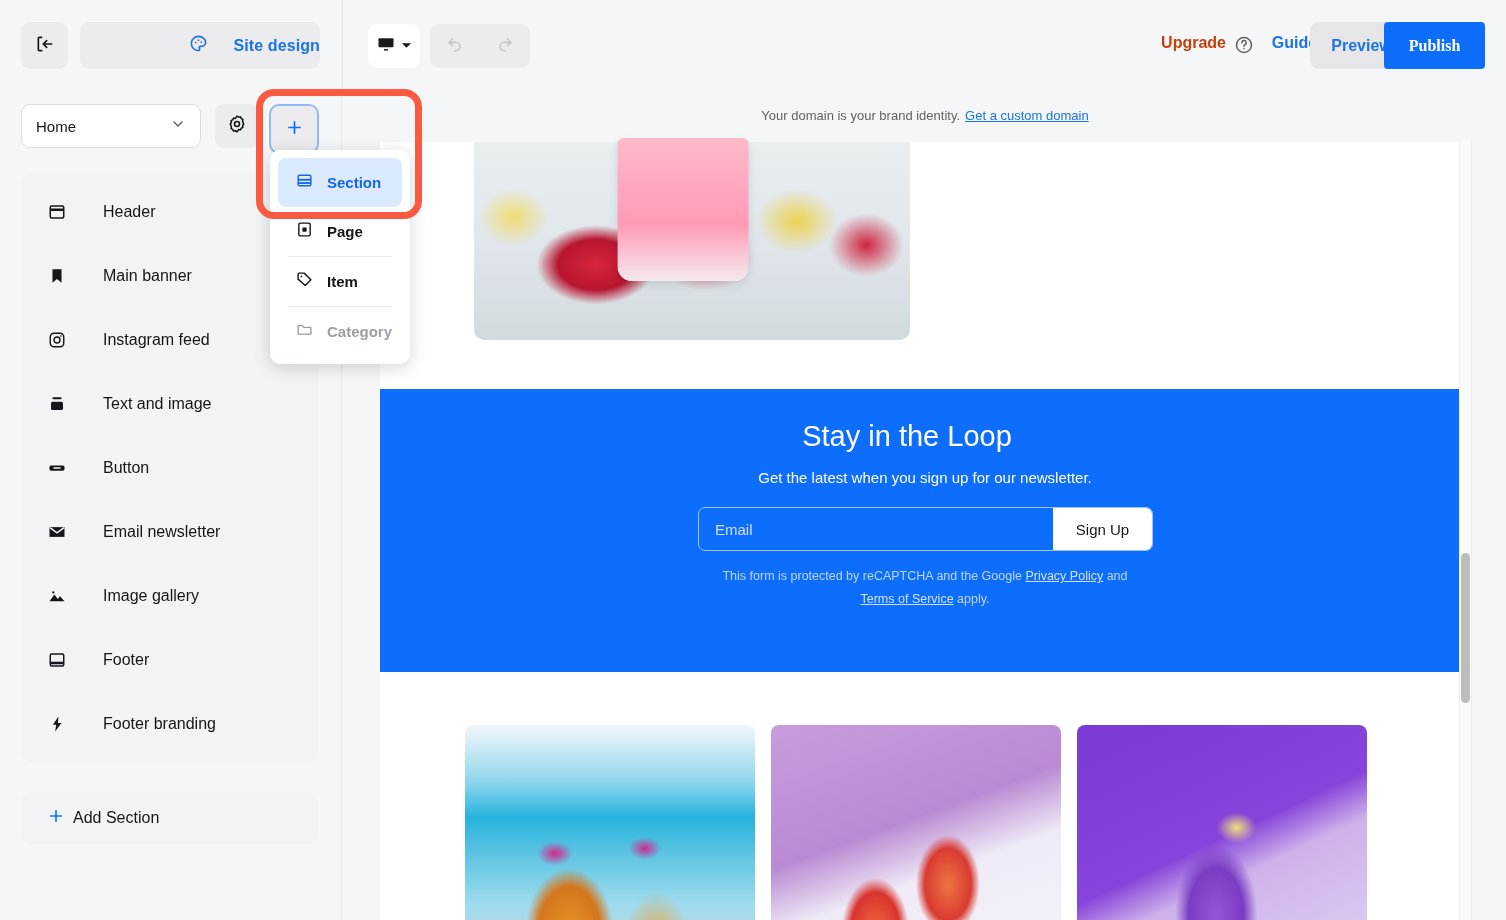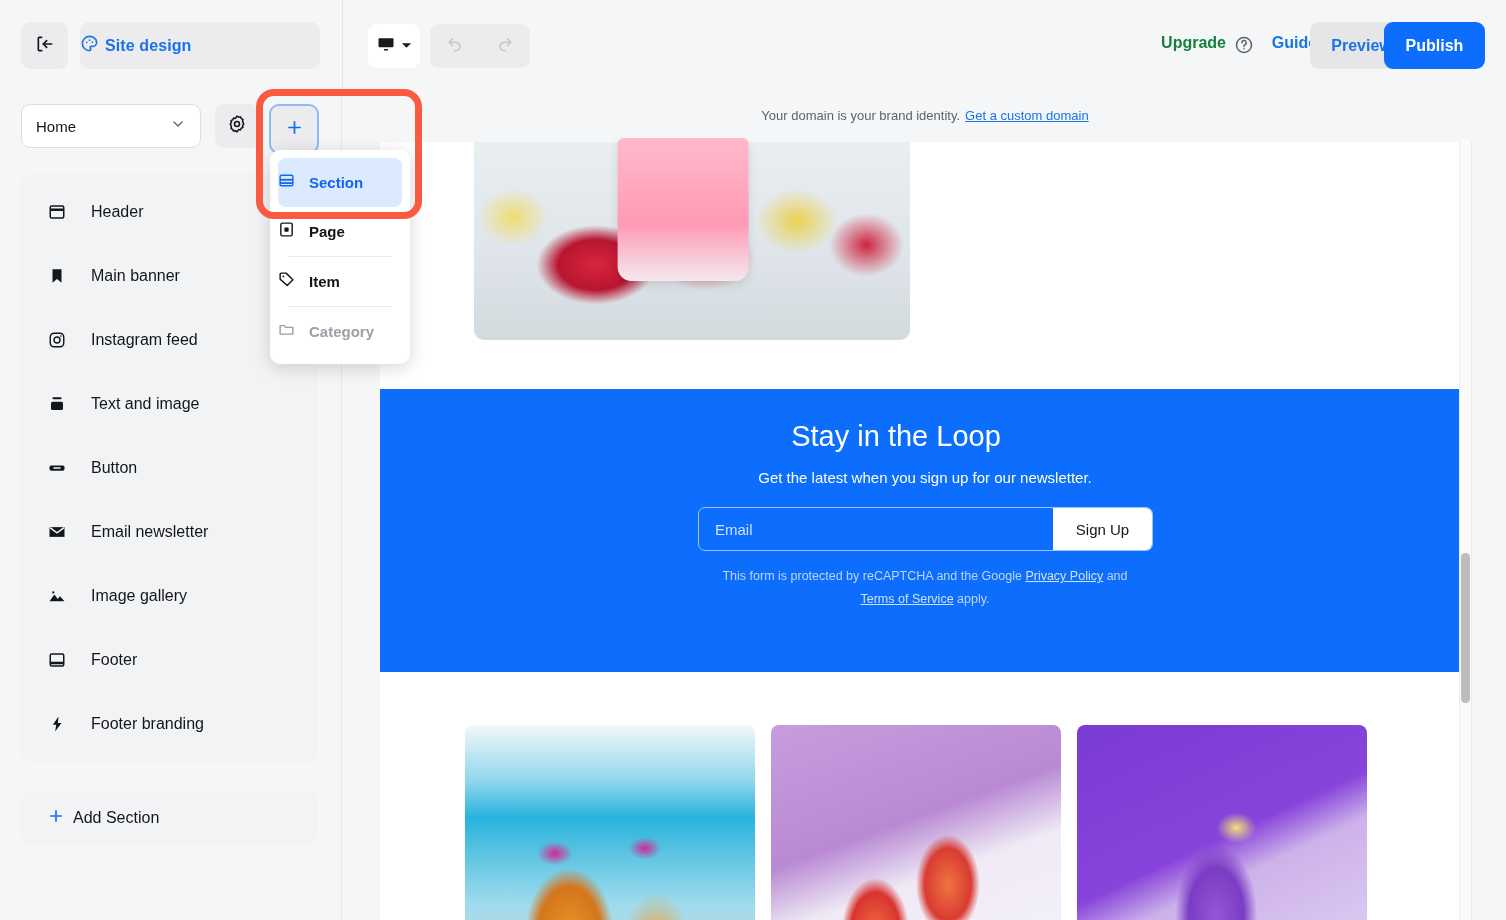--- a/index.html
+++ b/index.html
@@ -25,58 +25,58 @@
     position: absolute;
     background: #ececee;
     border-radius: 9px;
     display: flex; align-items: center; justify-content: center;
     cursor: pointer;
   }
   #collapse-btn { left: 21px; top: 22px; width: 47px; height: 47px; }
   #site-design-btn {
     position: absolute; left: 80px; top: 22px; width: 240px; height: 47px;
     background: #ececee; border-radius: 9px;
-    display: flex; align-items: center; justify-content: flex-start; gap: 6px;
+    display: flex; align-items: center; justify-content: flex-end; gap: 26px;
     cursor: pointer;
   }
   #site-design-label { color: #1a73e8; font-size: 16px; font-weight: 700; letter-spacing: .1px; }
 
   #device-btn {
     position: absolute; left: 368px; top: 24px; width: 52px; height: 44px;
     background: #ffffff; border-radius: 9px;
     display: flex; align-items: center; justify-content: center; gap: 5px;
     cursor: pointer;
   }
   #history-group {
     position: absolute; left: 430px; top: 24px; width: 100px; height: 44px;
     background: #ececee; border-radius: 9px;
     display: flex; align-items: center; justify-content: space-around;
   }
   .hist-btn { width: 40px; height: 40px; display:flex; align-items:center; justify-content:center; cursor: default; }
 
   #upgrade-link {
     position: absolute; right: 280px; top: 34px;
-    color: #15803d; font-size: 16px; font-weight: 700; cursor: pointer;
+    color: #c2410c; font-size: 16px; font-weight: 700; cursor: pointer;
   }
   #help-icon { position: absolute; right: 252px; top: 35px; cursor: pointer; }
   #guides-link {
     position: absolute; right: 180px; top: 34px;
     color: #1a73e8; font-size: 16px; font-weight: 700; cursor: pointer;
   }
   #preview-btn {
     position: absolute; right: 93px; top: 22px; width: 103px; height: 47px;
     background: #e6e6e8; border-radius: 9px;
     display: flex; align-items: center; justify-content: center;
     color: #1a73e8; font-size: 16px; font-weight: 700; cursor: pointer;
   }
   #publish-btn {
     position: absolute; right: 21px; top: 22px; width: 101px; height: 47px;
-    background: #0d6efd; border-radius: 9px;
+    background: #0d6efd; border-radius: 4px;
     display: flex; align-items: center; justify-content: center;
-    color: #ffffff; font-size: 16px; font-weight: 700; cursor: pointer;
+    color: #ffffff; font-size: 16px; font-weight: 700; cursor: pointer; font-family: Liberation Serif, serif;
   }
 
   
   #leftpanel {
     position: absolute; left: 0; top: 92px; width: 342px; height: 828px;
     background: #f5f6f7;
     border-right: 1px solid #e6e7e9;
   }
   #page-select {
     position: absolute; left: 21px; top: 12px; width: 180px; height: 44px;
@@ -95,21 +95,21 @@
     background: #ececee; border: 2px solid #8fbaf5; border-radius: 10px;
     display:flex; align-items:center; justify-content:center; cursor: pointer;
   }
 
   #sections-list {
     position: absolute; left: 21px; top: 82px; width: 297px;
     background: #f2f3f5; border-radius: 10px;
     padding: 6px 0;
   }
   .section-row {
-    height: 64px; display: flex; align-items: center; gap: 24px;
+    height: 64px; display: flex; align-items: center; gap: 36px;
     padding: 0 0 0 26px; cursor: pointer;
   }
   .section-row .sec-ico { width: 20px; display:flex; align-items:center; justify-content:center; }
   .section-row .sec-lbl { font-size: 16px; color: #13161a; }
 
   #add-section-btn {
     position: absolute; left: 21px; top: 700px; width: 297px; height: 52px;
     background: #f2f3f5; border-radius: 10px;
     display: flex; align-items: center; gap: 8px; padding-left: 26px;
     cursor: pointer;
@@ -119,21 +119,21 @@
   
   #add-menu {
     position: absolute; left: 270px; top: 150px; width: 140px;
     background: #ffffff; border-radius: 10px;
     box-shadow: 0 4px 18px rgba(0,0,0,.16);
     padding: 8px 0 8px 0;
     z-index: 40;
   }
   .menu-item {
     height: 49px; margin: 0 8px; border-radius: 8px;
-    display: flex; align-items: center; gap: 14px; 
+    display: flex; align-items: center; gap: 14px; padding-left: 18px;
     cursor: pointer;
   }
   .menu-item .mi-lbl { font-size: 15px; font-weight: 700; color: #13161a; }
   .menu-item.selected { background: #dbeafe; }
   .menu-item.selected .mi-lbl { color: #1366f0; }
   .menu-item.disabled { cursor: default; }
   .menu-item.disabled .mi-lbl { color: #9aa0a6; }
   .menu-sep { height: 1px; background: #ececee; margin: 0 18px; }
 
   
@@ -183,21 +183,21 @@
     border-radius: 6px 6px 14px 14px;
     box-shadow: 0 4px 10px rgba(0,0,0,.10);
   }
 
   
   #newsletter {
     position: absolute; left: 0; top: 247px; width: 1090px; height: 283px;
     background: #0d6efd;
   }
   #nl-title {
-    position: absolute; left: 0; top: 31px; width: 1032px; text-align: center;
+    position: absolute; left: 11px; top: 31px; width: 1032px; text-align: center;
     color: #ffffff; font-size: 29px; font-weight: 400;
   }
   #nl-sub {
     position: absolute; left: 0; top: 80px; width: 1090px; text-align: center;
     color: #ffffff; font-size: 15px;
   }
   #nl-form {
     position: absolute; left: 318px; top: 118px; width: 455px; height: 44px;
     border: 1px solid #9cc3ff; border-radius: 7px; overflow: hidden;
     display: flex;

